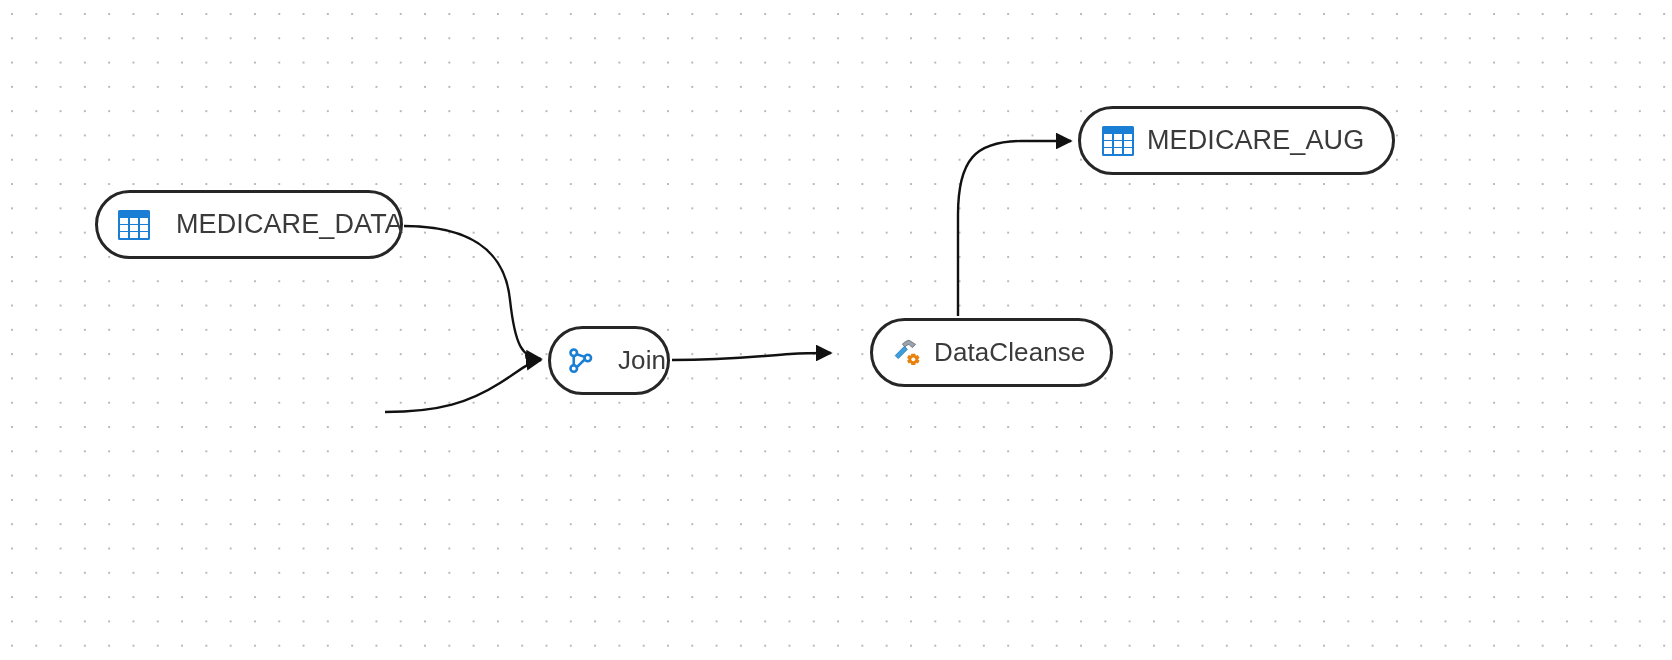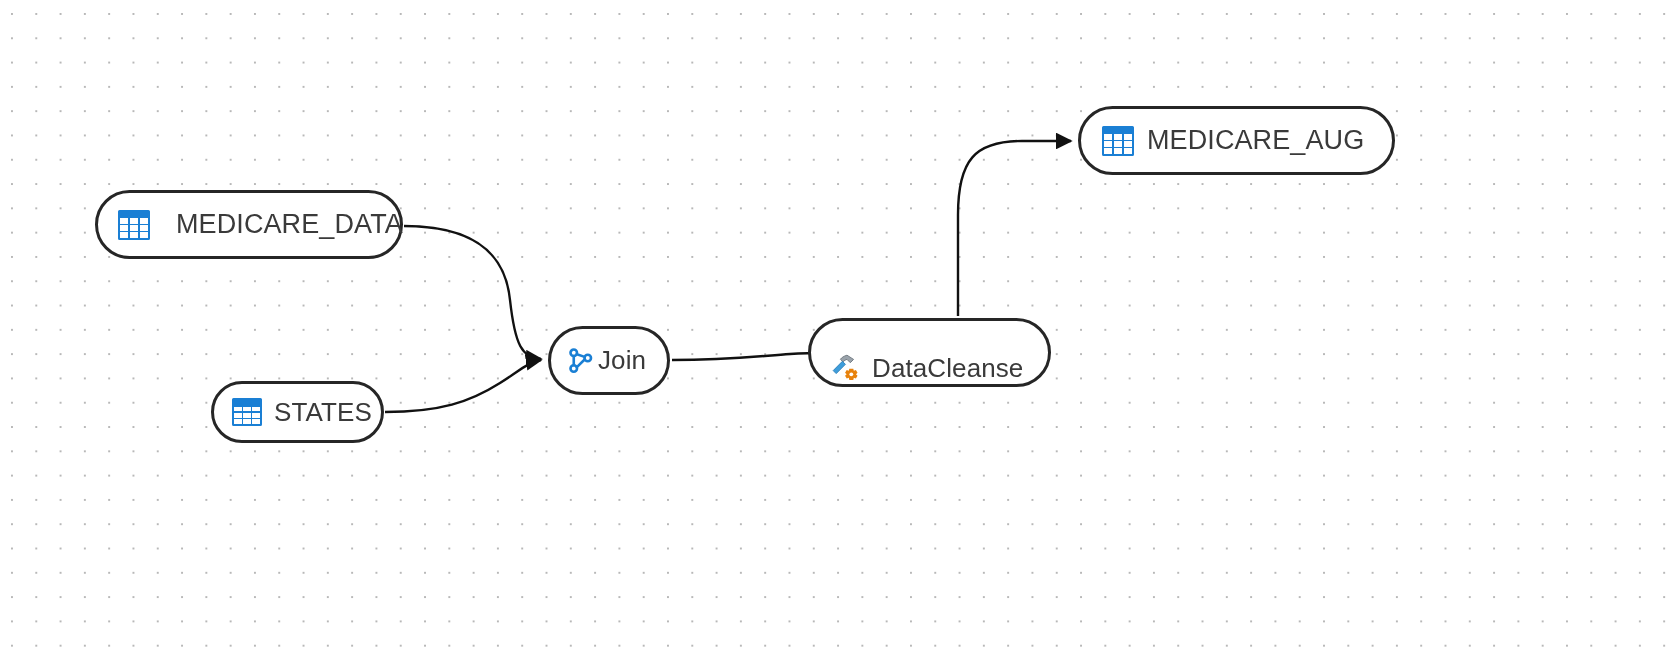--- a/index.html
+++ b/index.html
@@ -82,26 +82,25 @@
     left: 211px; top: 381px; width: 173px; height: 62px;
     padding-left: 18px;
   }
   #node-states .node-label { font-size: 26px; margin-left: 12px; }
   #node-states .icon-table { width: 30px; height: 28px; }
 
   #node-join {
     left: 548px; top: 326px; width: 122px; height: 69px;
     padding-left: 15px;
   }
-  #node-join .node-label { font-size: 26px; margin-left: 2px; }
+  #node-join .node-label { font-size: 26px; margin-left: 22px; }
 
   #node-datacleanse {
-    left: 808px; top: 318px; width: 243px; height: 69px;
+    left: 870px; top: 318px; width: 243px; height: 69px;
     padding-left: 18px;
-    align-items: flex-end;
   }
   #node-datacleanse .node-label { font-size: 26px; margin-left: 11px; }
 
   #node-medicare-aug {
     left: 1078px; top: 106px; width: 317px; height: 69px;
     padding-left: 21px;
     align-items: center;
   }
   #node-medicare-aug .node-label { font-size: 27px; margin-left: 13px; }
   #node-medicare-aug .icon-table { width: 32px; height: 30px; }
@@ -136,35 +135,20 @@
       <span class="cell"></span>
         <span class="cell"></span>
         <span class="cell"></span>
       <span class="cell"></span>
         <span class="cell"></span>
         <span class="cell"></span>
     </span>
     <span class="node-label">MEDICARE_DATA</span>
   </div>
 
-  <div class="node" id="node-states">
-    <span class="icon-table">
-      <span class="hdr"></span>
-      <span class="cell"></span>
-        <span class="cell"></span>
-        <span class="cell"></span>
-      <span class="cell"></span>
-        <span class="cell"></span>
-        <span class="cell"></span>
-      <span class="cell"></span>
-        <span class="cell"></span>
-        <span class="cell"></span>
-    </span>
-    <span class="node-label">STATES</span>
-  </div>
 
   <div class="node" id="node-join">
     <svg class="icon-join" width="30" height="30" viewBox="0 0 24 24" xmlns="http://www.w3.org/2000/svg">
       <g fill="none" stroke="#1a7fd4" stroke-width="2.1" stroke-linecap="round" stroke-linejoin="round">
         <circle cx="6.2" cy="5.4" r="2.6"></circle>
         <circle cx="17.4" cy="9.6" r="2.6"></circle>
         <circle cx="6.2" cy="18.0" r="2.6"></circle>
         <path d="M 6.2 8.0 L 6.2 15.4"></path>
         <path d="M 8.7 6.6 L 14.9 8.7"></path>
         <path d="M 8.7 16.9 L 14.9 10.8"></path>

